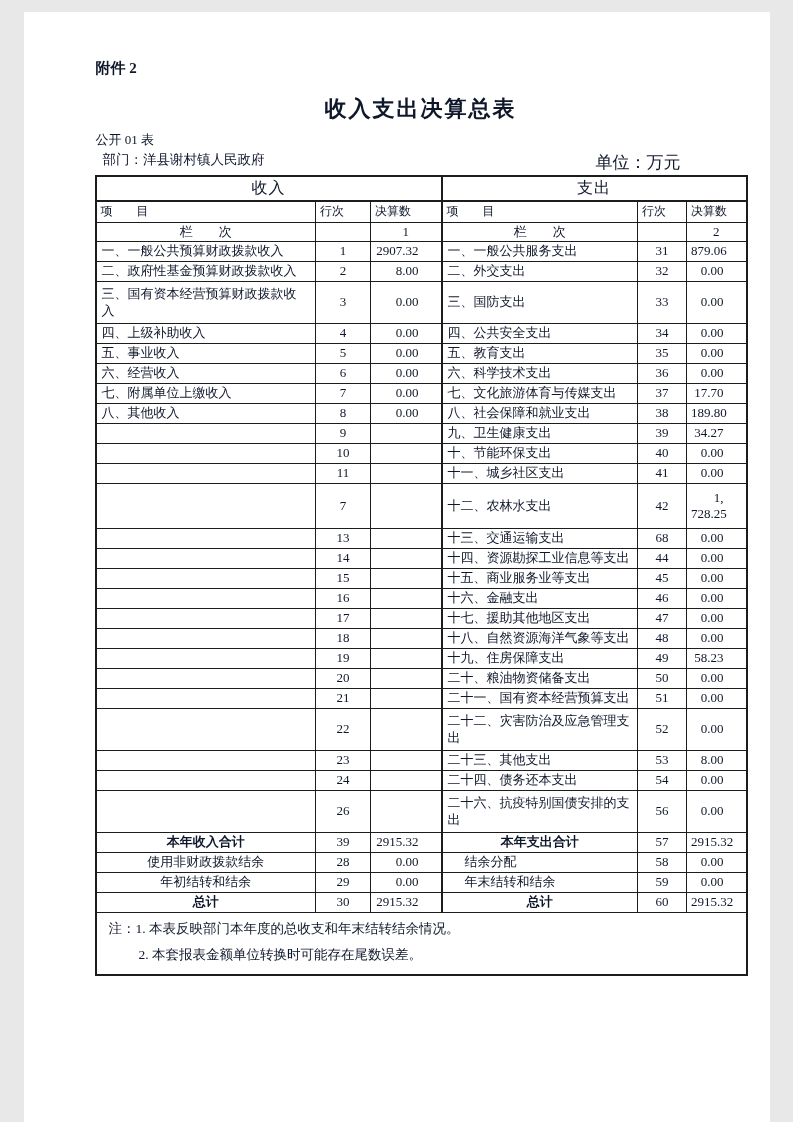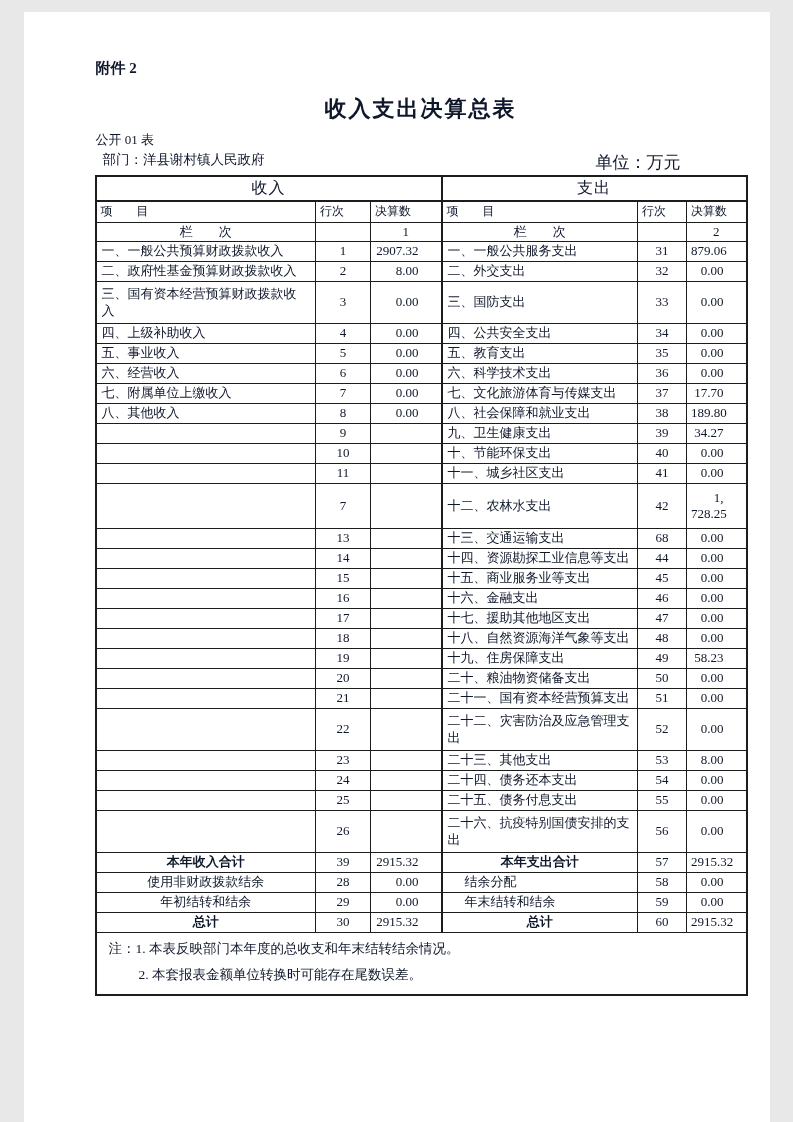--- a/index.html
+++ b/index.html
@@ -322,28 +322,20 @@
           <td class="val">8.00</td>
         </tr>
         <tr>
           <td class="item"></td>
           <td class="line">24</td>
           <td class="val"></td>
           <td class="item div-l">二十四、债务还本支出</td>
           <td class="line">54</td>
           <td class="val">0.00</td>
         </tr>
-        <tr>
-          <td class="item"></td>
-          <td class="line">25</td>
-          <td class="val"></td>
-          <td class="item div-l">二十五、债务付息支出</td>
-          <td class="line">55</td>
-          <td class="val">0.00</td>
-        </tr>
         <tr class="tall">
           <td class="item"></td>
           <td class="line">26</td>
           <td class="val"></td>
           <td class="item div-l">二十六、抗疫特别国债安排的支
 出</td>
           <td class="line">56</td>
           <td class="val">0.00</td>
         </tr>
         <tr>

